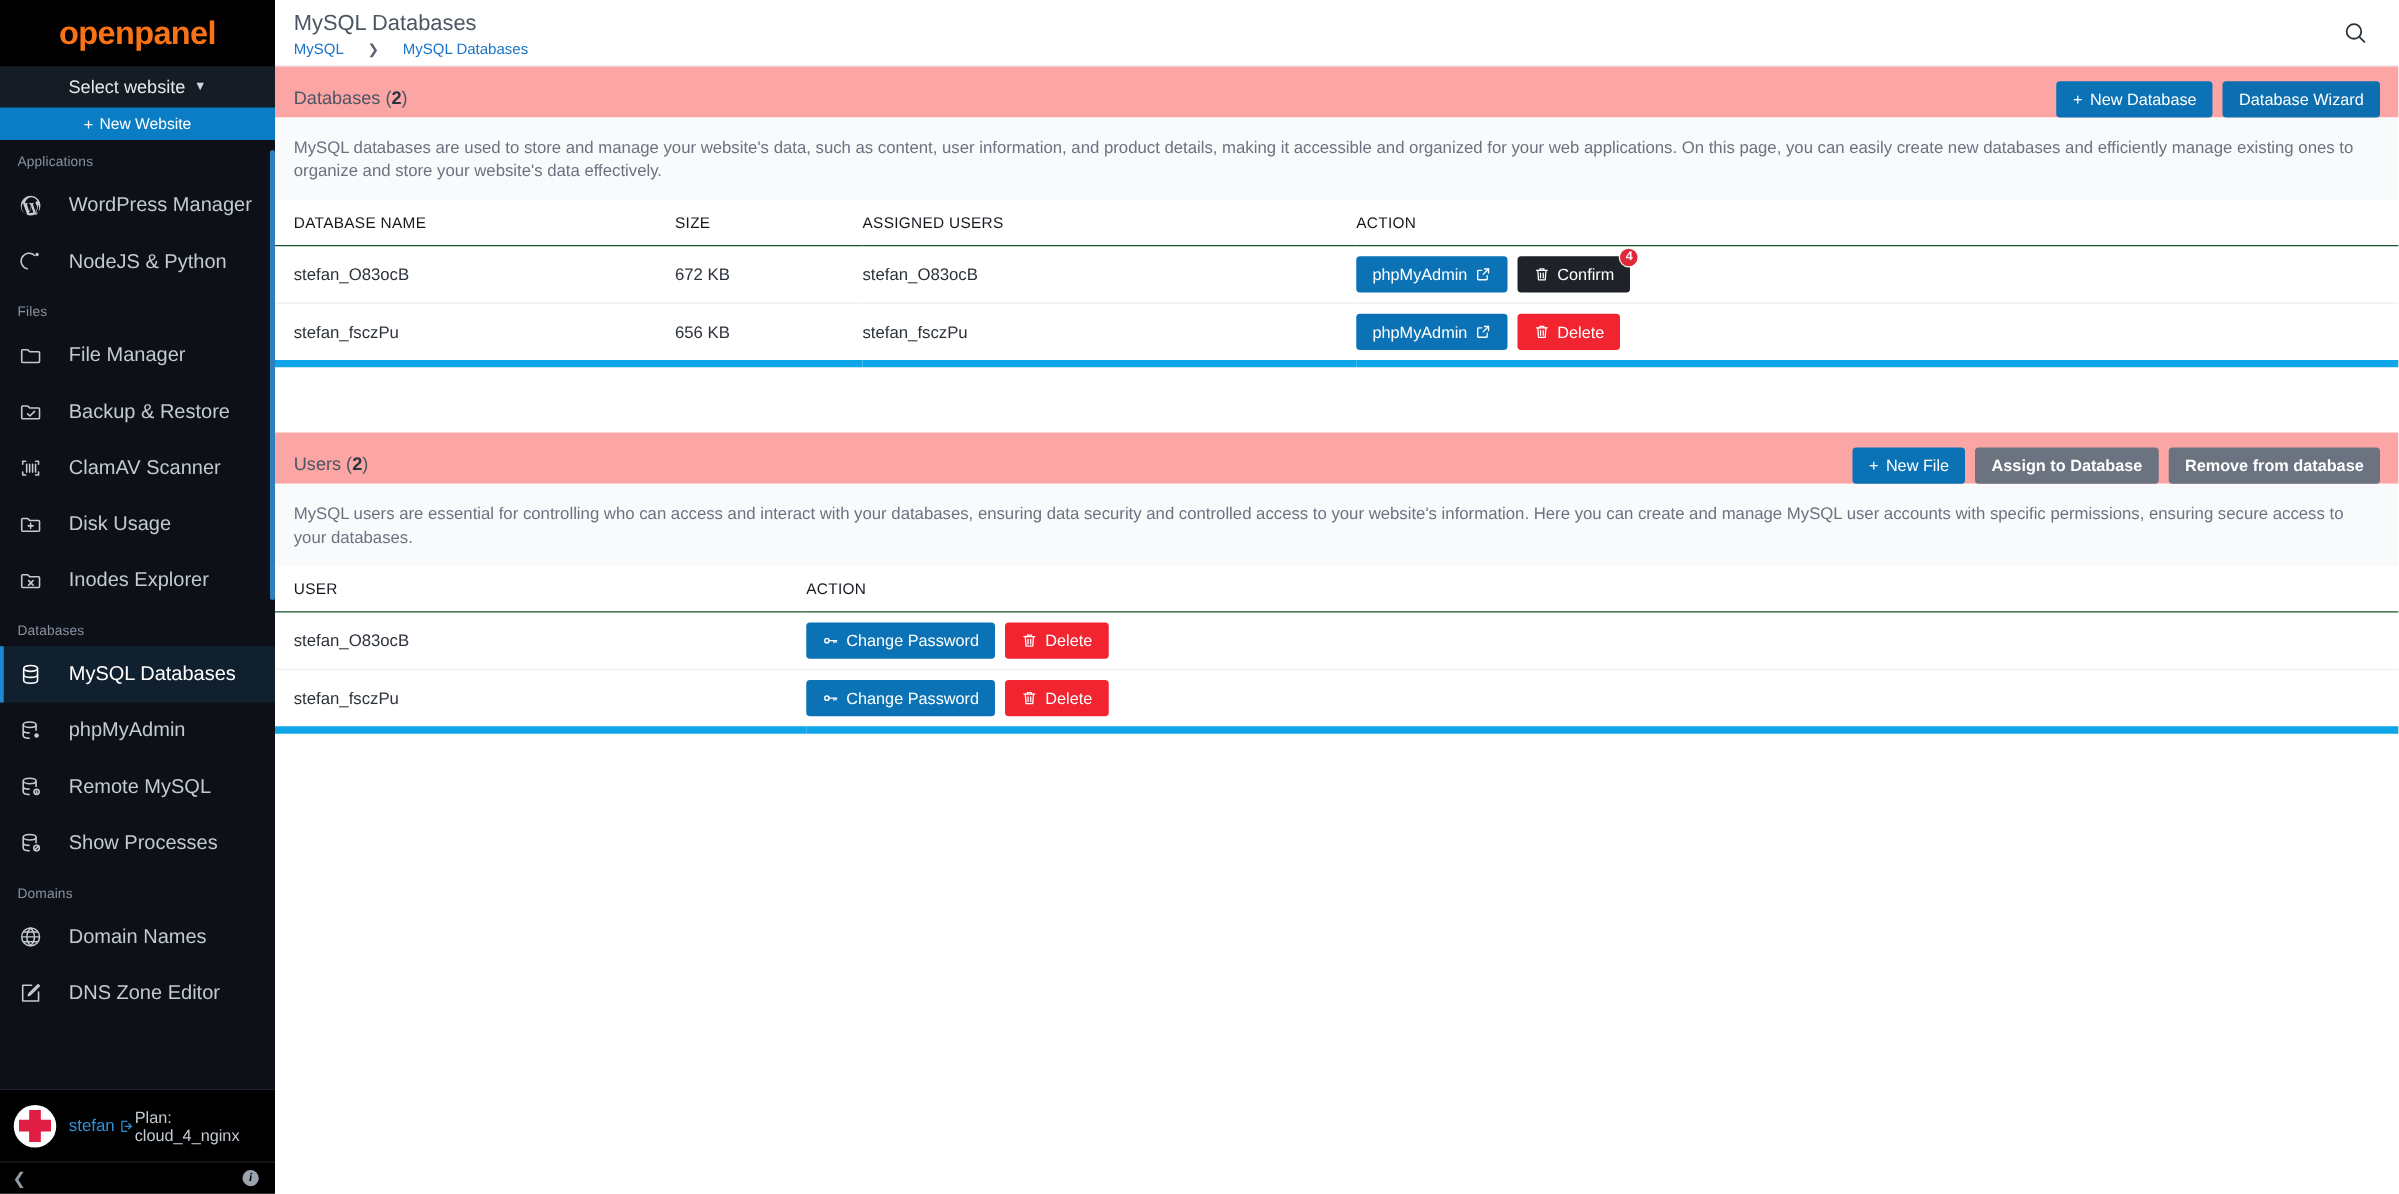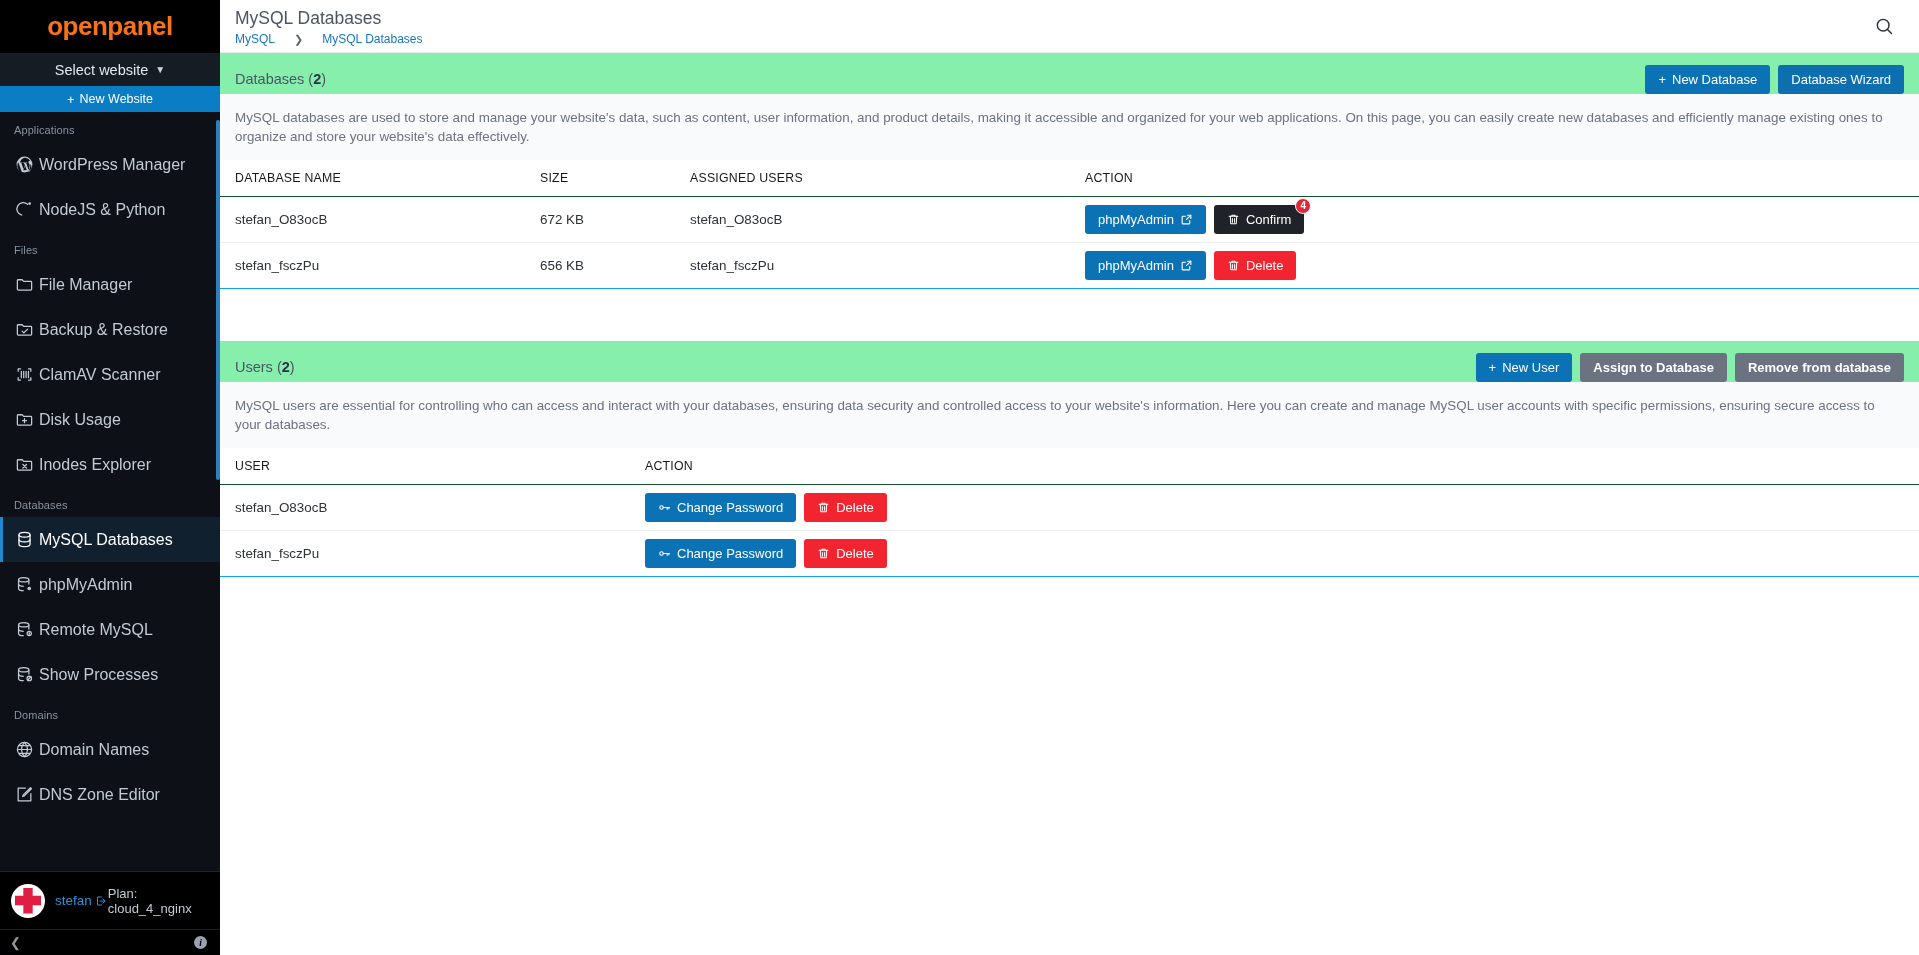--- a/index.html
+++ b/index.html
@@ -43,21 +43,21 @@
   }
   .nav-scroll::after {
     content: ""; position: absolute; right: 0px; top: 8px;
     width: 4px; height: 360px; background: #2d7fbe; border-radius: 2px;
   }
   .sec-label {
     color: #8791a0; font-size: 11px;
     padding: 12px 0 6px 14px; letter-spacing: 0.1px;
   }
   .nav-item {
-    display: flex; align-items: center; gap: 4px;
+    display: flex; align-items: center; gap: 20px;
     height: 45px; padding-left: 14px; cursor: pointer;
     color: #c2cad4; font-size: 16px; position: relative;
   }
   .nav-item.active {
     background: #11202e; color: #ffffff;
   }
   .nav-item.active::before {
     content: ""; position: absolute; left: 0; top: 0; bottom: 0;
     width: 3px; background: #1f8ad1;
   }
@@ -118,21 +118,21 @@
   .crumbs .sep { color: #5c6470; font-size: 11px; }
   .search-btn {
     width: 26px; height: 26px; display: flex; align-items: center;
     justify-content: center; cursor: pointer; color: #2b323b;
   }
   .search-btn svg { width: 20px; height: 20px; }
 
   .content { flex: 1; overflow-y: auto; background: #ffffff; }
 
   .panel-head {
-    background: #86efac;
+    background: #fca5a5;
     padding: 12px 15px 0 15px;
     display: flex; align-items: flex-start; justify-content: space-between; gap: 27px;
   }
   .panel-title { font-size: 14.5px; color: #4b5563; padding-top: 6px; }
   .panel-title b { color: #2c3440; font-weight: 700; }
   .btn-row { display: flex; gap: 8px; }
   .btn {
     border: none; border-radius: 3px; cursor: pointer;
     font-family: "Liberation Sans", sans-serif;
     font-size: 13px; color: #ffffff;
@@ -161,21 +161,21 @@
   .table { width: 100%; border-collapse: collapse; background: #ffffff; }
   .table th {
     text-align: left; font-size: 12.3px; font-weight: 400; color: #14181d;
     padding: 11px 0 11px 0; border-bottom: 1px solid #14532d;
     letter-spacing: 0.25px; background: #ffffff;
   }
   .table td {
     font-size: 13.4px; color: #2c323a; padding: 10px 0;
     border-bottom: 1px solid #eceff2; vertical-align: middle;
   }
-  .table tr:last-child td { border-bottom: 1px solid #0ea5e9; }
+  .table tr:last-child td { border-bottom: 6px solid #0ea5e9; }
   .cell-pad { padding-left: 15px !important; }
   .act-cell { padding-top: 8px !important; padding-bottom: 8px !important; }
   .act-wrap { display: flex; align-items: center; gap: 8px; }
   .spacer { height: 52px; background: #ffffff; }
 </style>
 </head>
 <body>
 
 <div class="app">
 
@@ -471,21 +471,21 @@
       <div class="spacer"></div>
 
       <section>
         <div class="panel-head">
           <div class="panel-title">
             <span>Users (</span><b>2</b><span>)</span>
           </div>
           <div class="btn-row">
             <button class="btn btn-blue">
               <span class="ico">+</span>
-              <span>New  User</span>
+              <span>New  File</span>
             </button>
             <button class="btn btn-gray">
               <span>Assign  to Database</span>
             </button>
             <button class="btn btn-gray">
               <span>Remove  from database</span>
             </button>
           </div>
         </div>
         <p class="panel-desc">MySQL users are essential for controlling who can access and interact with your databases, ensuring data security and controlled access to your website's information. Here you can create and manage MySQL user accounts with specific permissions, ensuring secure access to your databases.</p>

